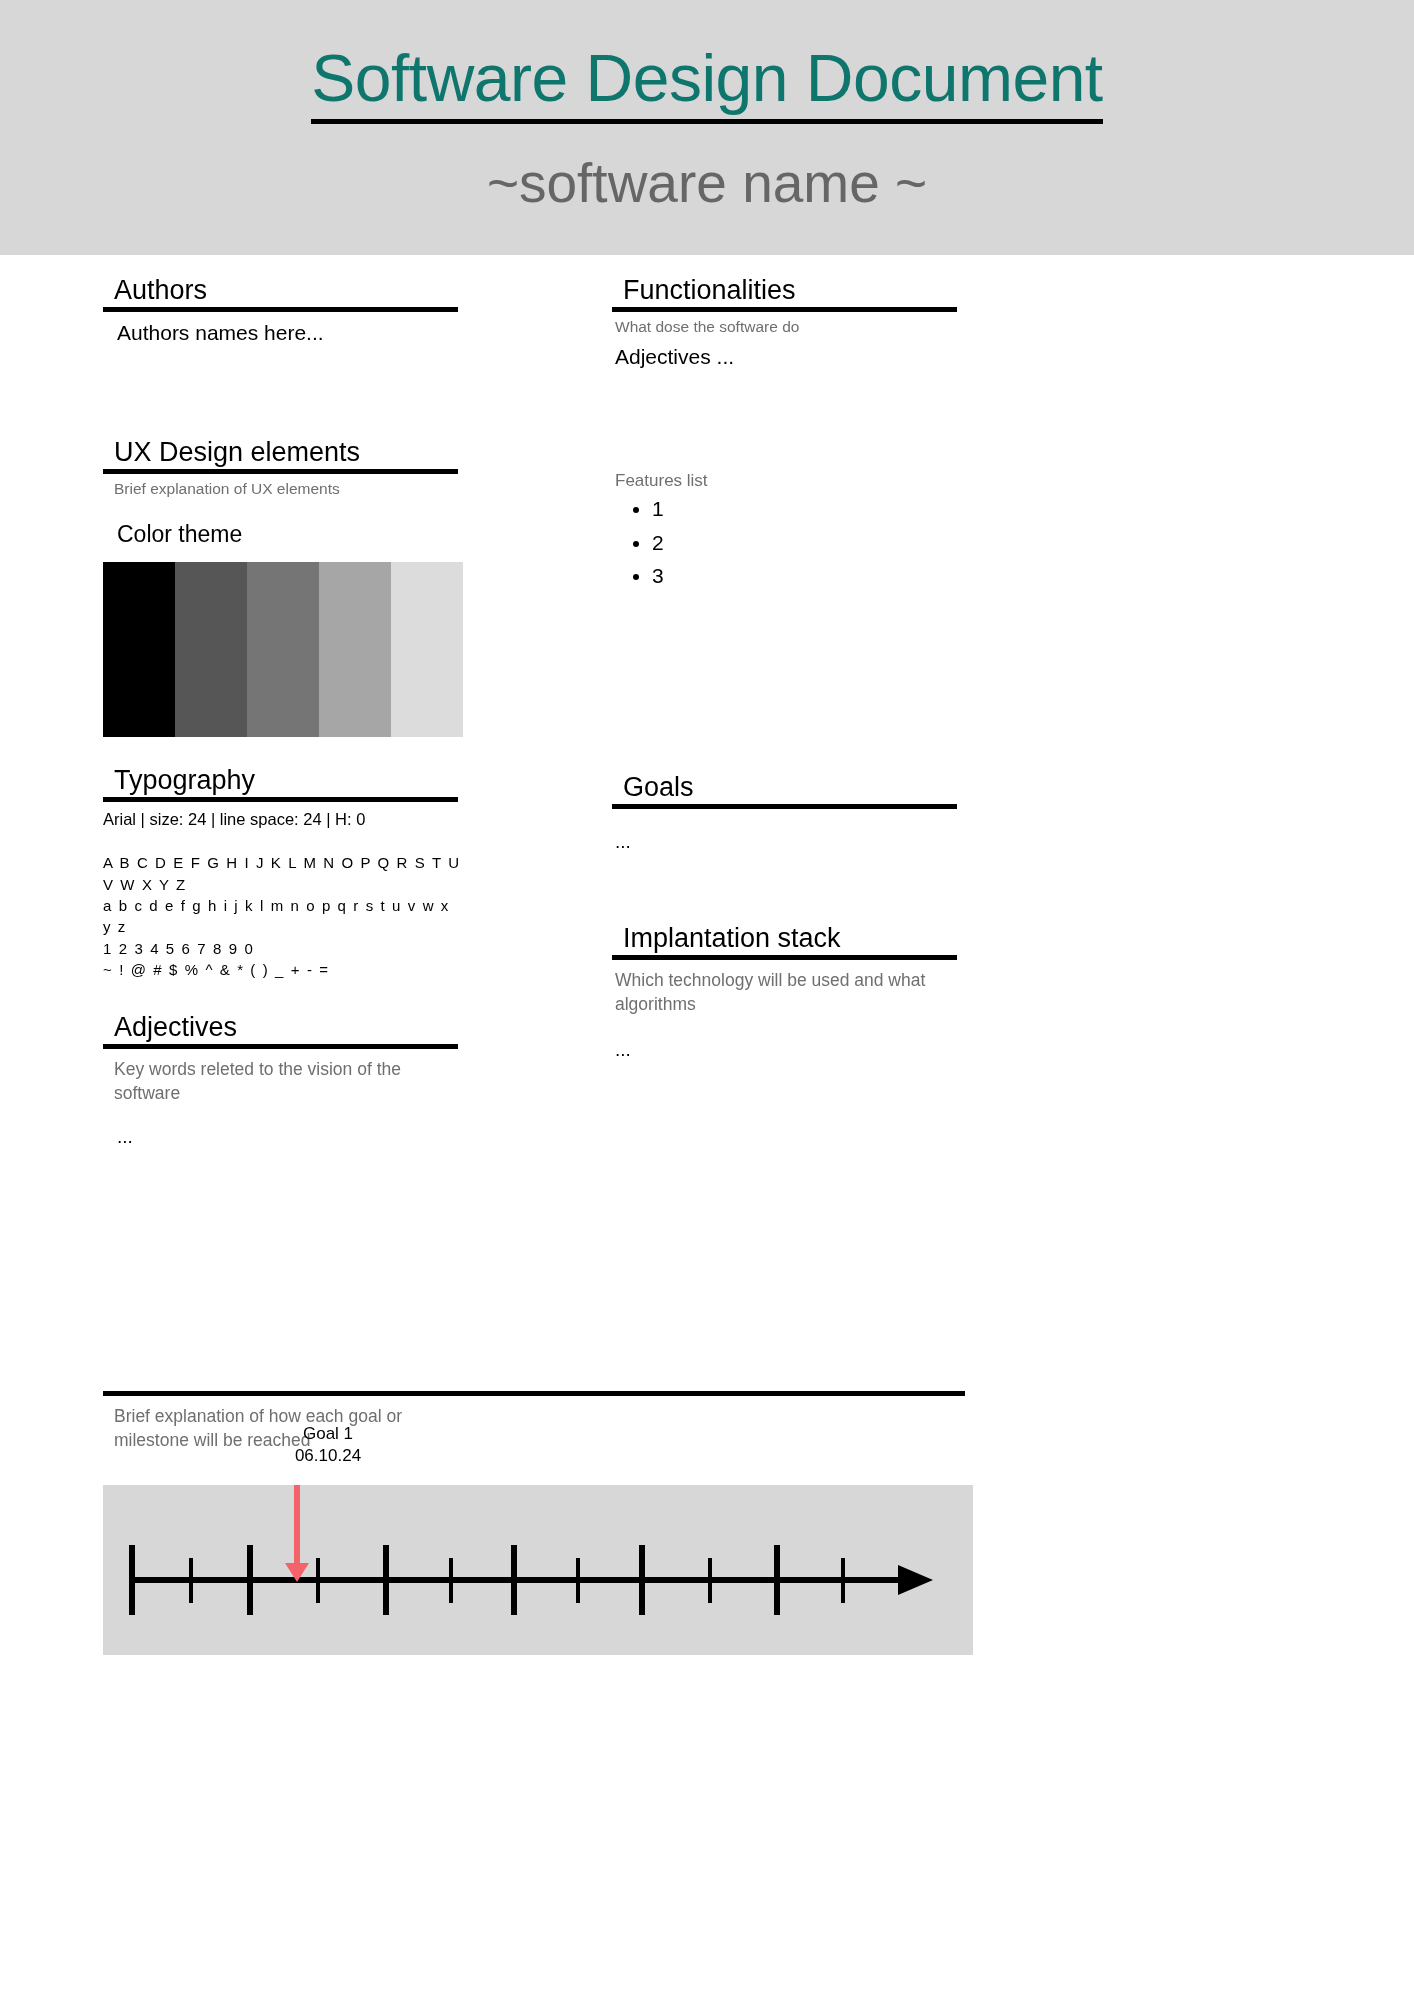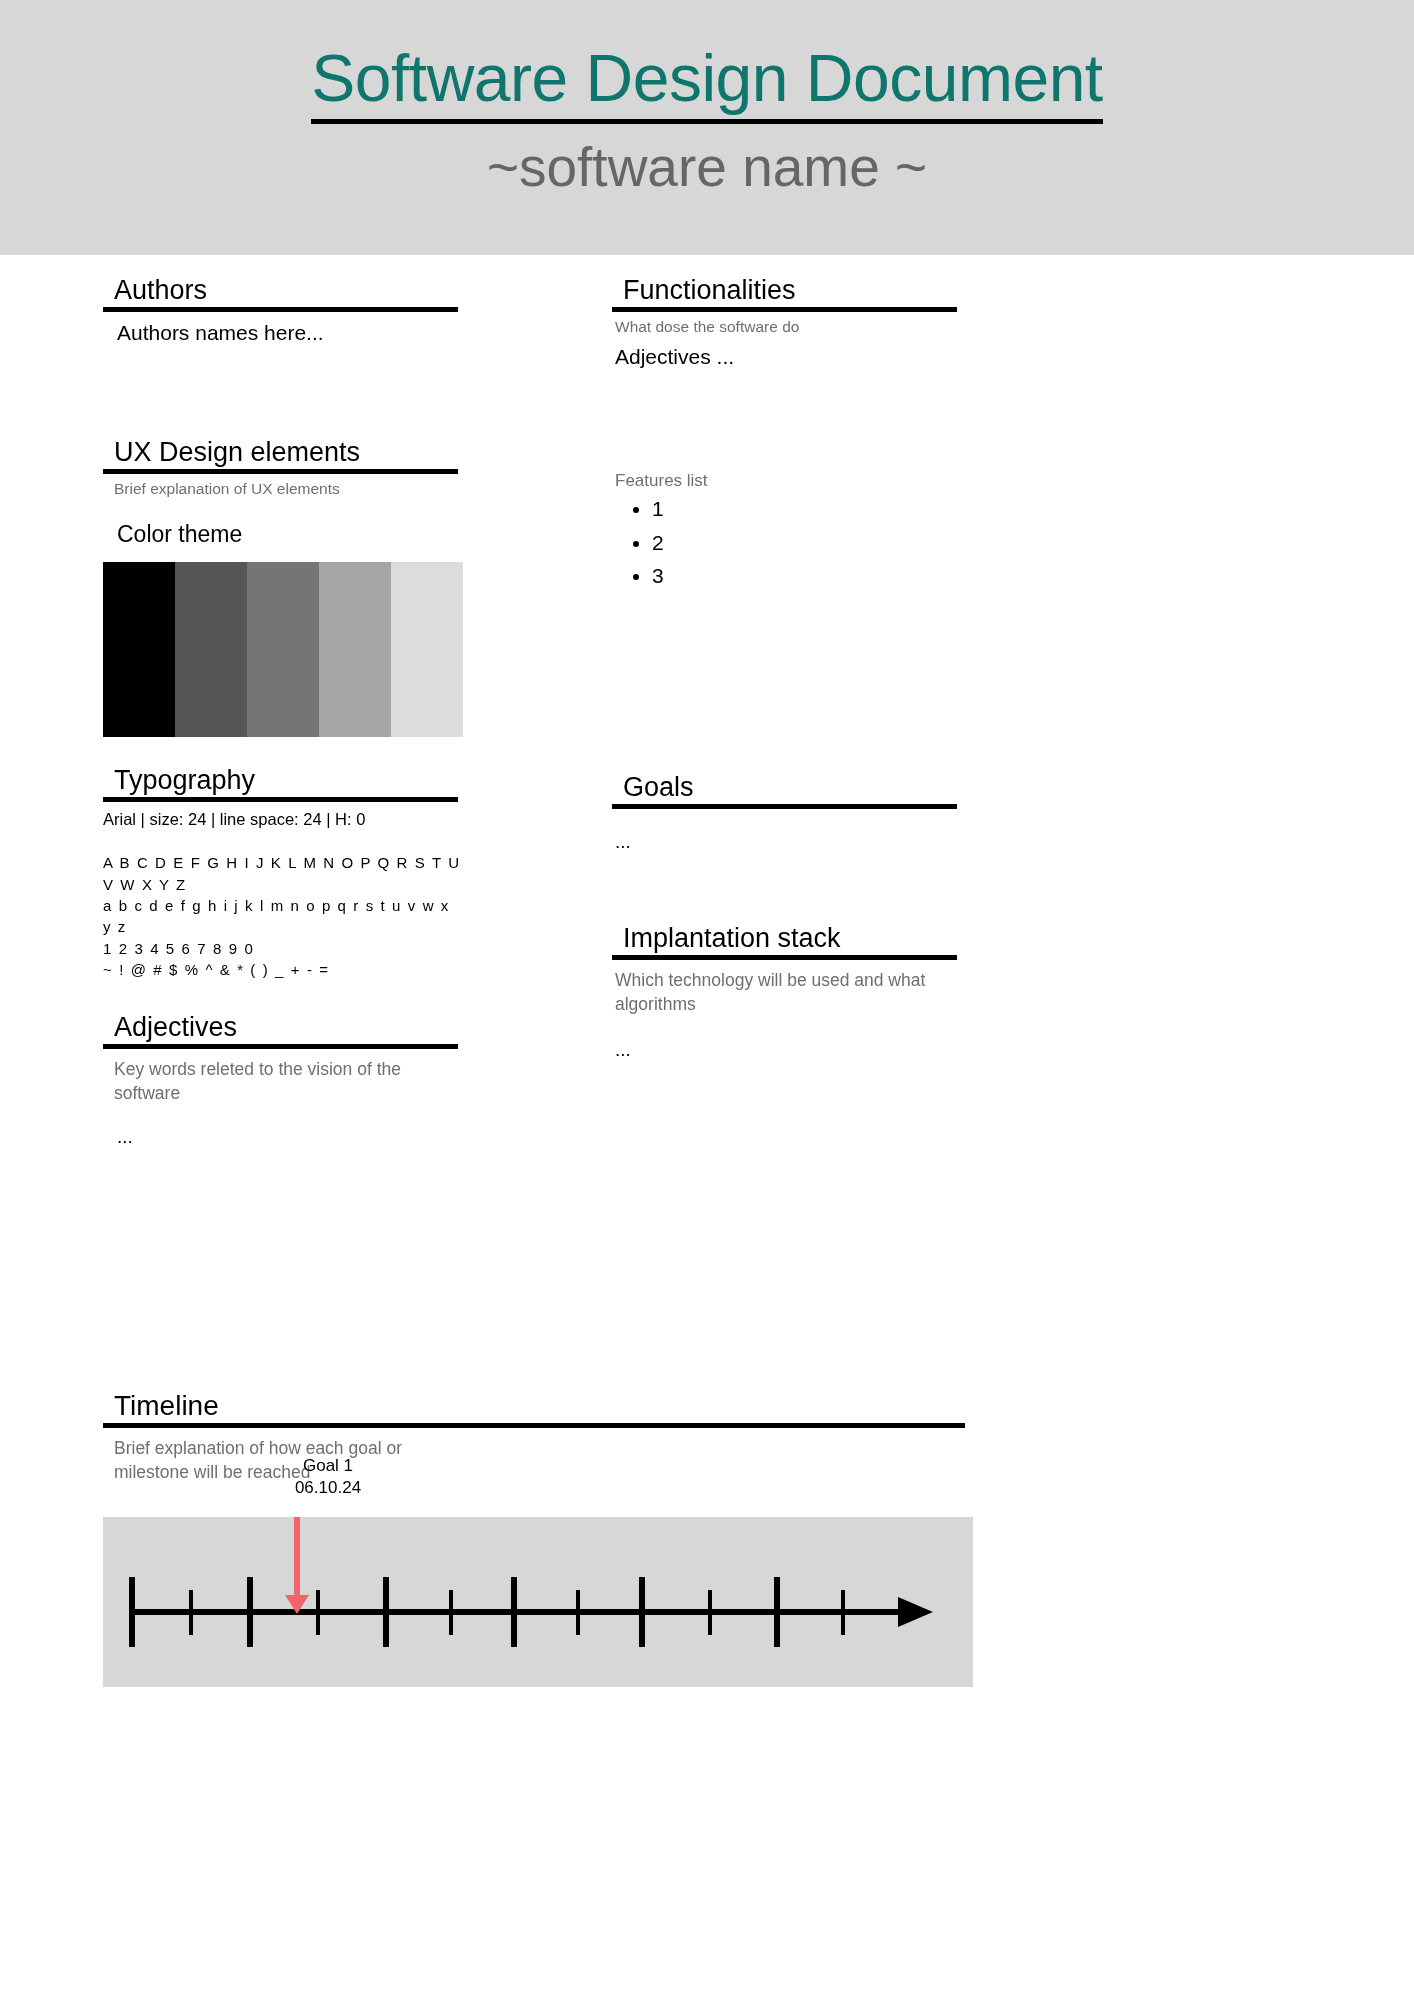--- a/index.html
+++ b/index.html
@@ -35,21 +35,21 @@
     letter-spacing: -0.5px;
     color: #0f766e;
     line-height: 1.05;
     display: block;
   }
   .doc-title span {
     border-bottom: 5px solid #000;
     padding-bottom: 4px;
   }
   .doc-subtitle {
-    margin: 0;
+    margin: 16px;
     padding-top: 26px;
     font-size: 55px;
     font-weight: 400;
     color: #666666;
     line-height: 1.05;
   }
 
   
   .col-left {
     position: absolute;
@@ -255,21 +255,20 @@
   <div class="section" style="margin-top:70px;">
     <div class="section-head">Implantation stack</div>
     <div class="rule wide-right"></div>
     <div class="sub-note" style="font-size:17.5px; padding-left:3px; margin-top:9px; width:345px;">Which technology will be used and what algorithms</div>
     <div class="ellipsis-text" style="padding-left:3px; margin-top:22px;">...</div>
   </div>
 
 </div>
 
 <div class="timeline-wrap">
-  <div class="section-head" style="font-size:28px;">Timeline</div>
   <div class="rule timeline-rule"></div>
   <div class="sub-note" style="font-size:17.5px; margin-top:9px; width:345px;">Brief explanation of  how each goal or milestone will be reached</div>
 
   <div class="timeline-band" style="background: rgb(215, 215, 215);">
 
     <div class="goal-callout">
       <div>Goal 1</div>
       <div>06.10.24</div>
     </div>
 

